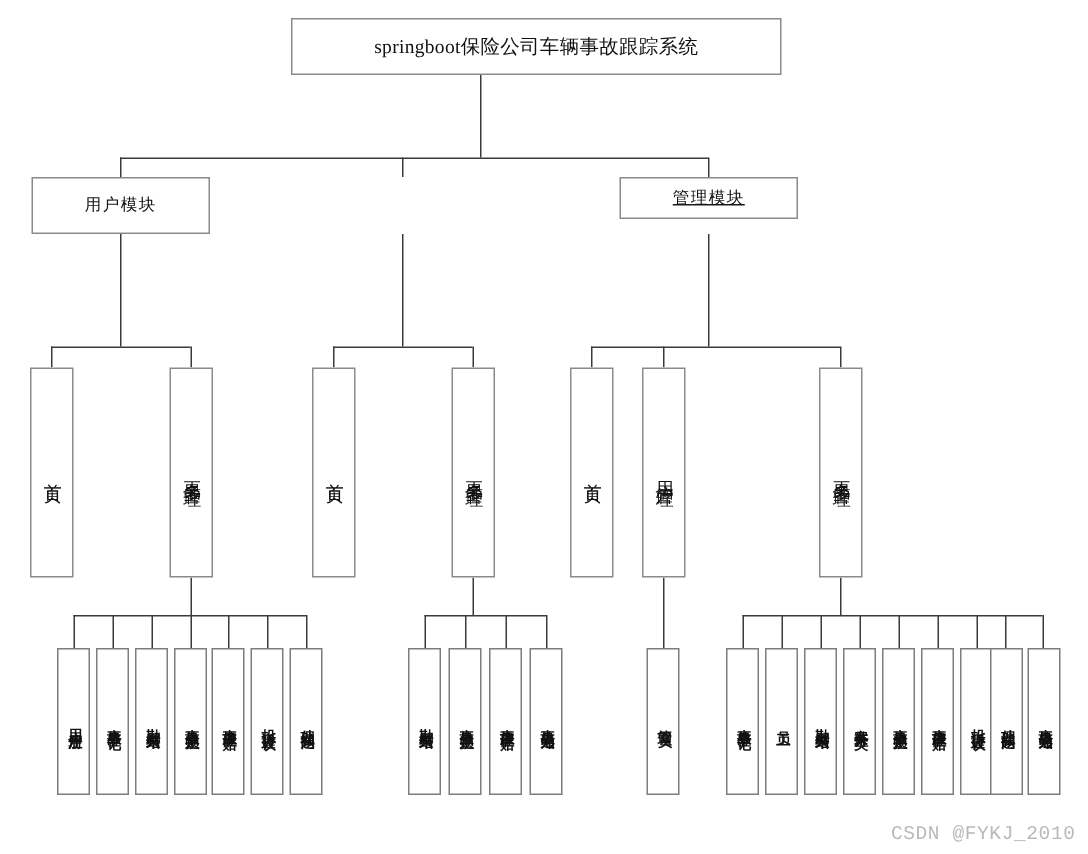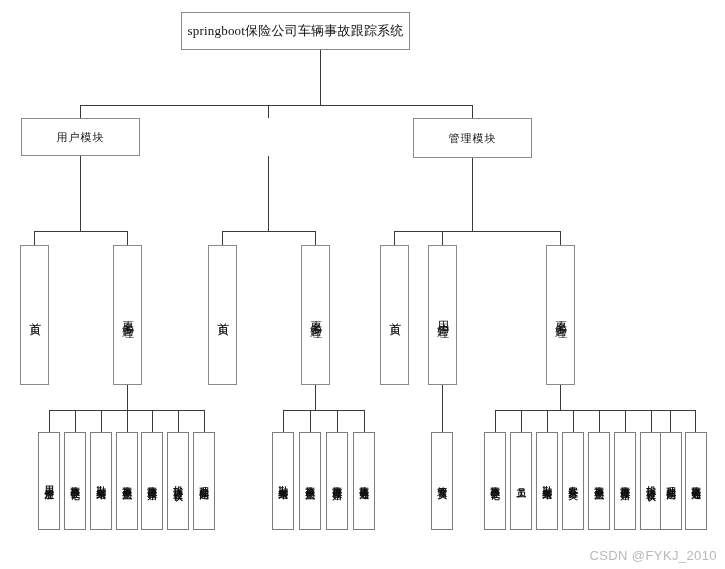--- a/index.html
+++ b/index.html
@@ -57,50 +57,50 @@
     background:#3a3a3a;
     z-index:1;
   }
   .vln{width:1px;}
   .hln{height:1px;}
   
   #watermark{
     position:absolute;
     right:8px;
     bottom:6px;
-    font-family:Liberation Sans, sans-serif;
+    font-family:Liberation Mono, monospace;
     font-size:13px;
     color:#b9b9b9;
     letter-spacing:0.4px;
     z-index:5;
     user-select:none;
     text-align:center;
   }
 </style>
 </head>
 <body>
 
 <div id="canvas">
 
-  <div class="box root" style="left:181px;top:12px;width:229px;height:38px;">
+  <div class="box root" style="left:194px;top:12px;width:327px;height:38px;">
     <span class="lbl">springboot保险公司车辆事故跟踪系统</span>
   </div>
 
   <div class="ln vln" style="left:320px;top:50px;height:55px;"></div>
 
   <div class="ln hln" style="left:80px;top:105px;width:392px;"></div>
 
   <div class="ln vln" style="left:80px;top:105px;height:13px;"></div>
   <div class="ln vln" style="left:268px;top:105px;height:13px;"></div>
   <div class="ln vln" style="left:472px;top:105px;height:13px;"></div>
 
   <div class="box module" style="left:21px;top:118px;width:119px;height:38px;">
     <span class="lbl">用户模块</span>
   </div>
-  <div class="box module" style="left:413px;top:118px;width:119px;height:40px;">
+  <div class="box module" style="left:413px;top:118px;width:119px;height:28px;text-decoration:underline;">
     <span class="lbl">管理模块</span>
   </div>
 
   <div class="ln vln" style="left:80px;top:156px;height:75px;"></div>
   <div class="ln hln" style="left:34px;top:231px;width:93px;"></div>
   <div class="ln vln" style="left:34px;top:231px;height:14px;"></div>
   <div class="ln vln" style="left:127px;top:231px;height:14px;"></div>
 
   <div class="box vbox" style="left:20px;top:245px;width:29px;height:140px;">
     <span class="lbl">首页</span>

